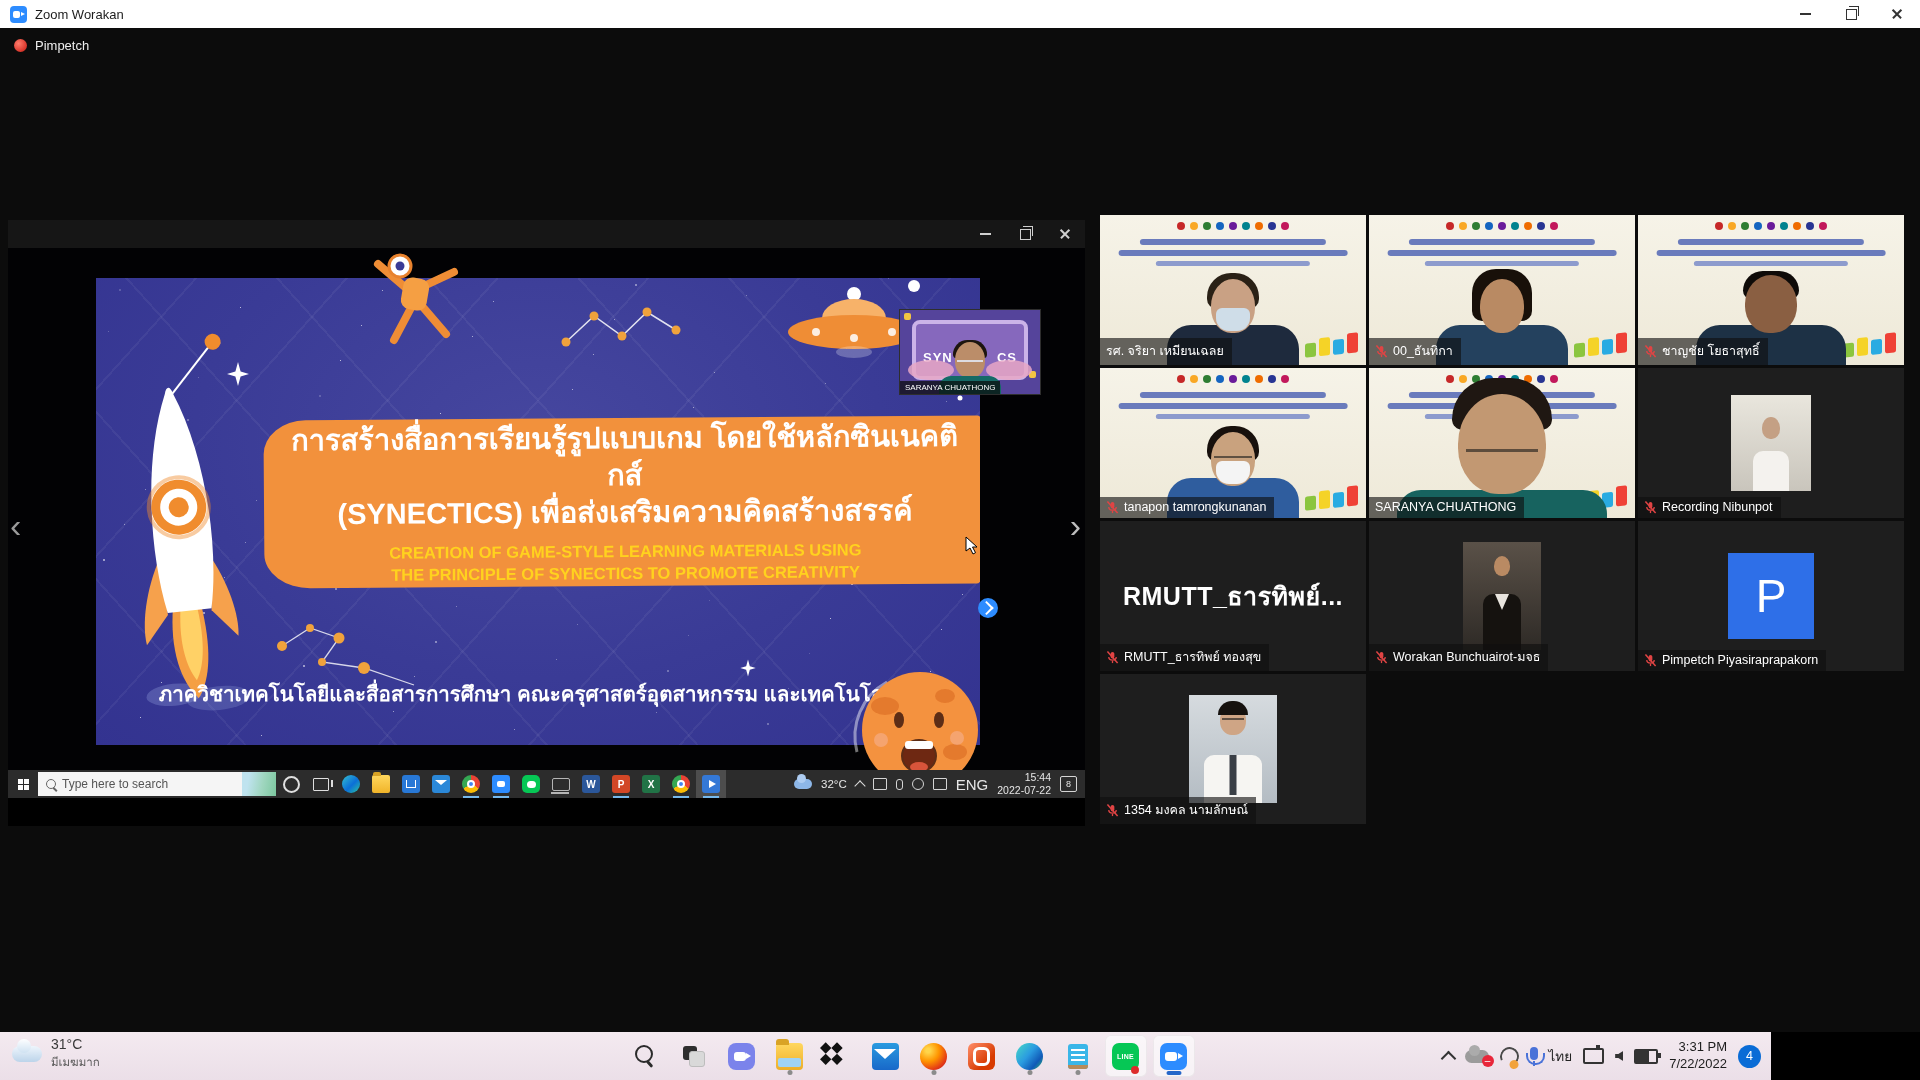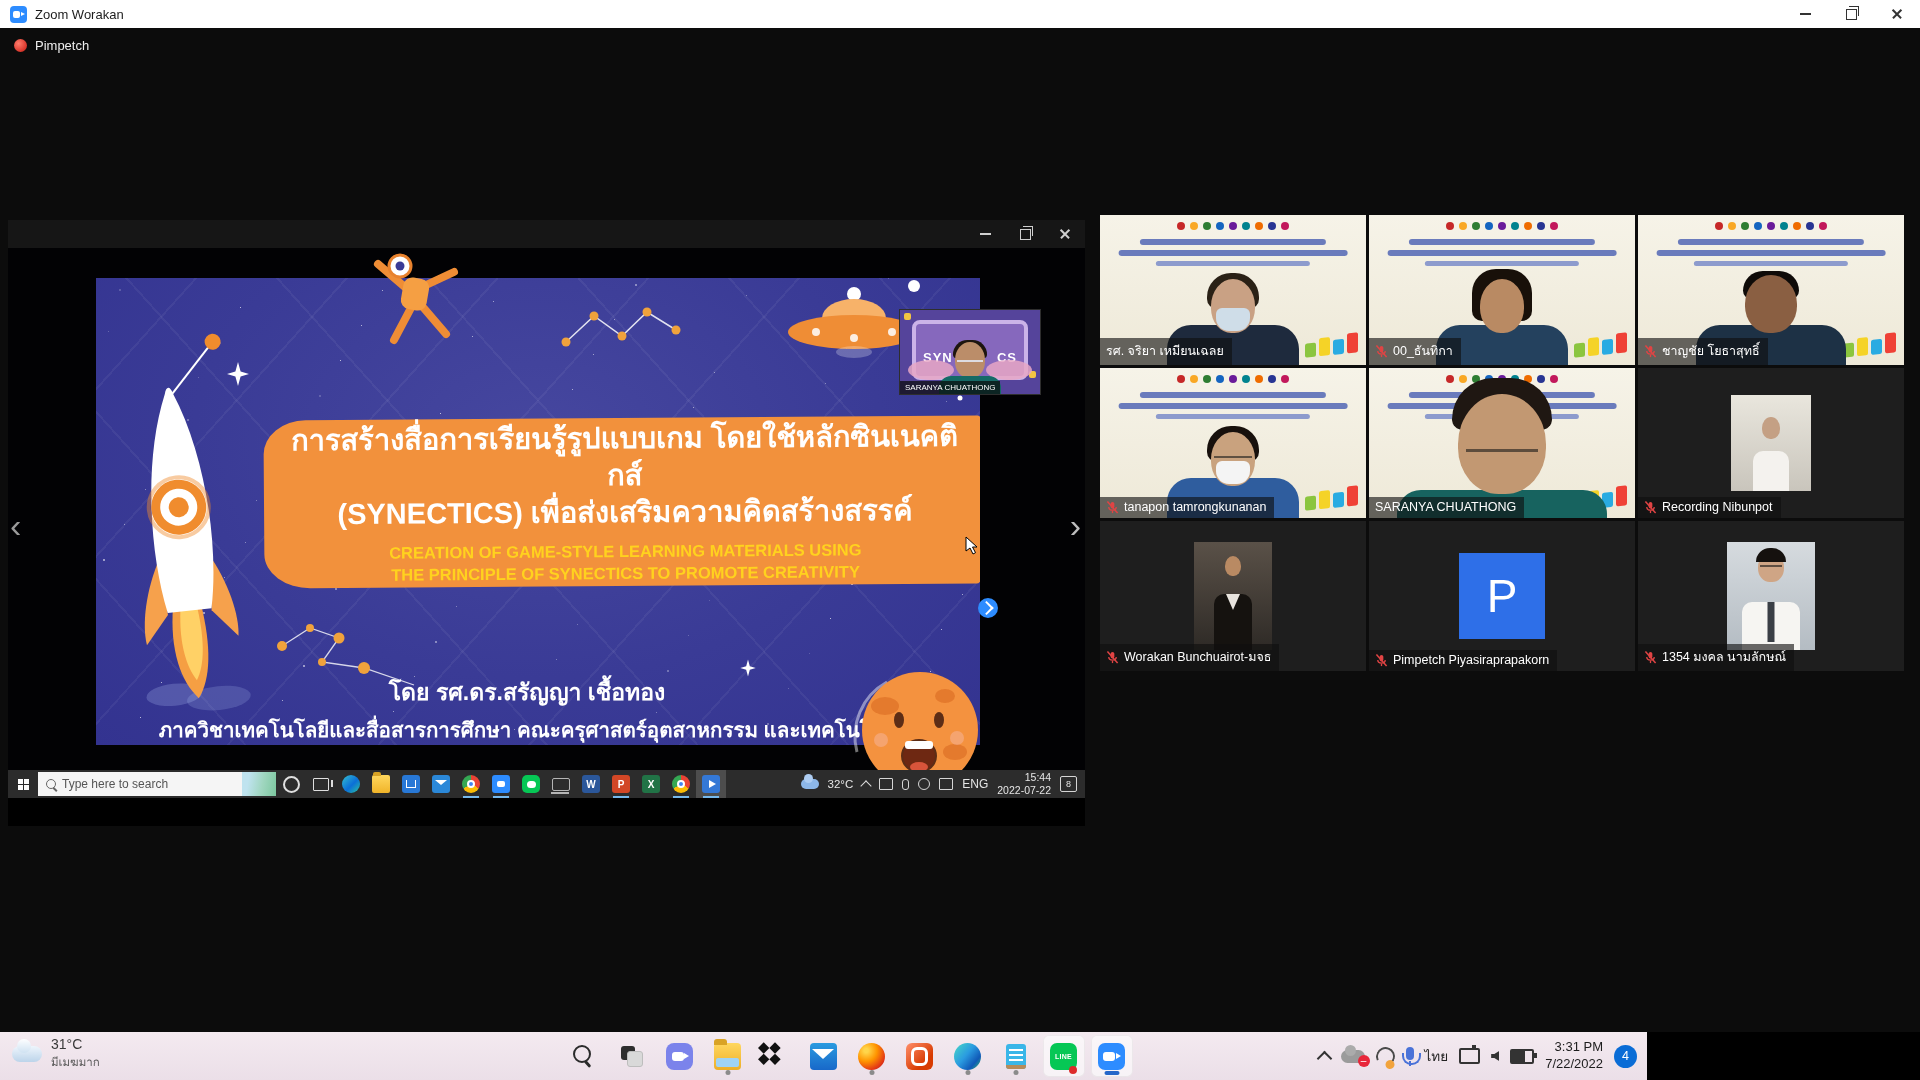--- a/index.html
+++ b/index.html
@@ -98,21 +98,21 @@
   .ii-word{background:#2b579a;} .ii-powerpoint{background:#d24726;} .ii-excel{background:#217346;}
   .ii-media{background:#3478d6;} .ii-media::before{content:"";border-left:7px solid #fff;border-top:4.5px solid transparent;border-bottom:4.5px solid transparent;margin-left:2px;}
   .w10-tray{margin-left:auto;display:flex;align-items:center;gap:9px;padding-right:8px;color:#e6e6e6;}
   .w10-cloud{width:18px;height:10px;border-radius:8px;background:#8db7e8;position:relative;}
   .w10-cloud::after{content:"";position:absolute;left:3px;top:-5px;width:9px;height:9px;border-radius:50%;background:#aecdf2;}
   .w10-temp{font-size:11.5px;}
   .chev-up{width:7px;height:7px;border-left:1.5px solid #dcdcdc;border-top:1.5px solid #dcdcdc;transform:rotate(45deg);margin-top:3px;}
   .tico{width:12px;height:10px;border:1.3px solid #d5d5d5;border-radius:1px;}
   .tico.round{width:10px;height:10px;border-radius:50%;}
   .tico.mic{width:5px;height:9px;border-radius:3px;}
-  .w10-lang{font-size:12px;}
+  .w10-lang{font-size:15px;}
   .w10-clock{font-size:10.5px;text-align:right;line-height:1.2;}
   .w10-badge{min-width:15px;height:14px;border:1.3px solid #d5d5d5;border-radius:2px;font-size:9px;display:flex;align-items:center;justify-content:center;}
   
   #grid{position:absolute;left:1100px;top:187px;width:810px;height:612px;display:grid;
      grid-template-columns:repeat(3,266px);grid-template-rows:repeat(4,150px);gap:3px;}
   .tile{position:relative;background:#1e1e1e;overflow:hidden;}
   .tile.active{box-shadow:inset 0 0 0 3px #c4d542;}
   .name-tag{position:absolute;left:0;bottom:0;display:inline-flex;align-items:center;gap:5px;background:rgba(15,15,15,.62);padding:3px 8px 4px 6px;z-index:6;max-width:96%;}
   .name-tag span{color:#fff;font-size:12.5px;white-space:nowrap;overflow:hidden;text-overflow:ellipsis;}
   
@@ -154,21 +154,21 @@
   .p-suit .ph-head{top:14px;width:16px;height:20px;background:#b98a63;}
   .p-suit .ph-body{width:38px;height:56px;background:#15120f;}
   .p-suit .ph-body::before{content:"";position:absolute;left:50%;transform:translateX(-50%);top:0;border-left:7px solid transparent;border-right:7px solid transparent;border-top:16px solid #e8e4de;}
   .p-shirt{width:88px;height:108px;background:linear-gradient(#d6dbdf,#b4bcc3);}
   .p-shirt .ph-head{top:10px;width:26px;height:30px;background:#cfa585;}
   .p-shirt .ph-head::before{content:"";position:absolute;left:-2px;top:-4px;width:30px;height:14px;border-radius:14px 14px 0 0;background:#15110e;}
   .p-shirt .ph-head::after{content:"";position:absolute;left:2px;top:13px;width:22px;border-top:2px solid rgba(20,20,20,.6);}
   .p-shirt .ph-body{width:58px;height:48px;background:#f6f5f2;}
   .p-shirt .ph-body::before{content:"";position:absolute;left:50%;transform:translateX(-50%);top:0;width:7px;height:40px;background:#3a3f46;}
   
-  #taskbar{position:absolute;left:0;top:1032px;width:1647px;height:48px;background:linear-gradient(#f4eaf0,#ebdfe8);z-index:60;}
+  #taskbar{position:absolute;left:0;top:1032px;width:1771px;height:48px;background:linear-gradient(#f4eaf0,#ebdfe8);z-index:60;}
   #tb-weather{position:absolute;left:12px;top:4px;display:flex;align-items:center;gap:9px;}
   .tb-cloud{width:30px;height:16px;border-radius:10px;background:linear-gradient(#eef5fc,#bcd4ea);position:relative;}
   .tb-cloud::after{content:"";position:absolute;left:5px;top:-7px;width:14px;height:14px;border-radius:50%;background:linear-gradient(#fdfeff,#cfe2f2);}
   #tb-weather .t1{font-size:14px;color:#3a3a3a;}
   #tb-weather .t2{font-size:11.5px;color:#5a5a5a;margin-top:1px;}
   #tb-center{position:absolute;left:50%;top:0;transform:translateX(-50%);height:48px;display:flex;align-items:center;gap:6px;}
   .slot{width:42px;height:42px;border-radius:6px;display:flex;align-items:center;justify-content:center;position:relative;}
   .slot.open{background:rgba(255,255,255,.6);box-shadow:inset 0 0 0 1px rgba(0,0,0,.05);}
   .slot .run{position:absolute;bottom:2px;left:50%;transform:translateX(-50%);width:5px;height:5px;border-radius:3px;background:#8b8b8b;}
   .slot .active-bar{position:absolute;bottom:2px;left:50%;transform:translateX(-50%);width:15px;height:4px;border-radius:2px;background:#2566c9;}
@@ -421,21 +421,20 @@
             <div>การสร้างสื่อการเรียนรู้รูปแบบเกม โดยใช้หลักซินเนคติกส์</div>
             <div>(SYNECTICS) เพื่อส่งเสริมความคิดสร้างสรรค์</div>
           </div>
           <div class="slide-sub">
             <div>CREATION OF GAME-STYLE LEARNING MATERIALS USING</div>
             <div>THE PRINCIPLE OF SYNECTICS TO PROMOTE CREATIVITY</div>
           </div>
         </div>
 
         <div id="author">
-          <div class="a1">โดย รศ.ดร.สรัญญา เชื้อทอง</div>
           <div class="a2">ภาควิชาเทคโนโลยีและสื่อสารการศึกษา คณะครุศาสตร์อุตสาหกรรม และเทคโนโลยี</div>
 
         </div>
       </div>
 
       <svg class="abs" style="left:358px;top:0;z-index:4" width="100" height="104" viewBox="0 0 100 104">
         <line x1="40" y1="40" x2="12" y2="16" stroke="#ef8d35" stroke-width="8" stroke-linecap="round"></line>
         <line x1="58" y1="38" x2="88" y2="24" stroke="#ef8d35" stroke-width="8" stroke-linecap="round"></line>
         <line x1="46" y1="58" x2="28" y2="92" stroke="#ef8d35" stroke-width="8" stroke-linecap="round"></line>
         <line x1="56" y1="58" x2="80" y2="86" stroke="#ef8d35" stroke-width="8" stroke-linecap="round"></line>
@@ -766,20 +765,32 @@
           <svg width="13" height="13" viewBox="0 0 14 14">
             <rect x="5" y="1" width="4" height="7" rx="2" fill="#e04444"></rect>
             <path d="M3,6.5 C3,11 11,11 11,6.5" stroke="#e04444" stroke-width="1.4" fill="none"></path>
             <line x1="7" y1="10.5" x2="7" y2="13" stroke="#e04444" stroke-width="1.4"></line>
             <line x1="1.5" y1="0.5" x2="12.5" y2="13" stroke="#e04444" stroke-width="1.6"></line>
           </svg>
           <span>Recording Nibunpot</span>
         </div>
       </div>
       <div class="tile">
+        <div class="avatar-text">RMUTT_ธารทิพย์...</div>
+        <div class="name-tag">
+          <svg width="13" height="13" viewBox="0 0 14 14">
+            <rect x="5" y="1" width="4" height="7" rx="2" fill="#e04444"></rect>
+            <path d="M3,6.5 C3,11 11,11 11,6.5" stroke="#e04444" stroke-width="1.4" fill="none"></path>
+            <line x1="7" y1="10.5" x2="7" y2="13" stroke="#e04444" stroke-width="1.4"></line>
+            <line x1="1.5" y1="0.5" x2="12.5" y2="13" stroke="#e04444" stroke-width="1.6"></line>
+          </svg>
+          <span>RMUTT_ธารทิพย์ ทองสุข</span>
+        </div>
+      </div>
+      <div class="tile">
         <div class="photo p-suit">
           <span class="ph-head"></span>
           <span class="ph-body"></span>
         </div>
         <div class="name-tag">
           <svg width="13" height="13" viewBox="0 0 14 14">
             <rect x="5" y="1" width="4" height="7" rx="2" fill="#e04444"></rect>
             <path d="M3,6.5 C3,11 11,11 11,6.5" stroke="#e04444" stroke-width="1.4" fill="none"></path>
             <line x1="7" y1="10.5" x2="7" y2="13" stroke="#e04444" stroke-width="1.4"></line>
             <line x1="1.5" y1="0.5" x2="12.5" y2="13" stroke="#e04444" stroke-width="1.6"></line>

